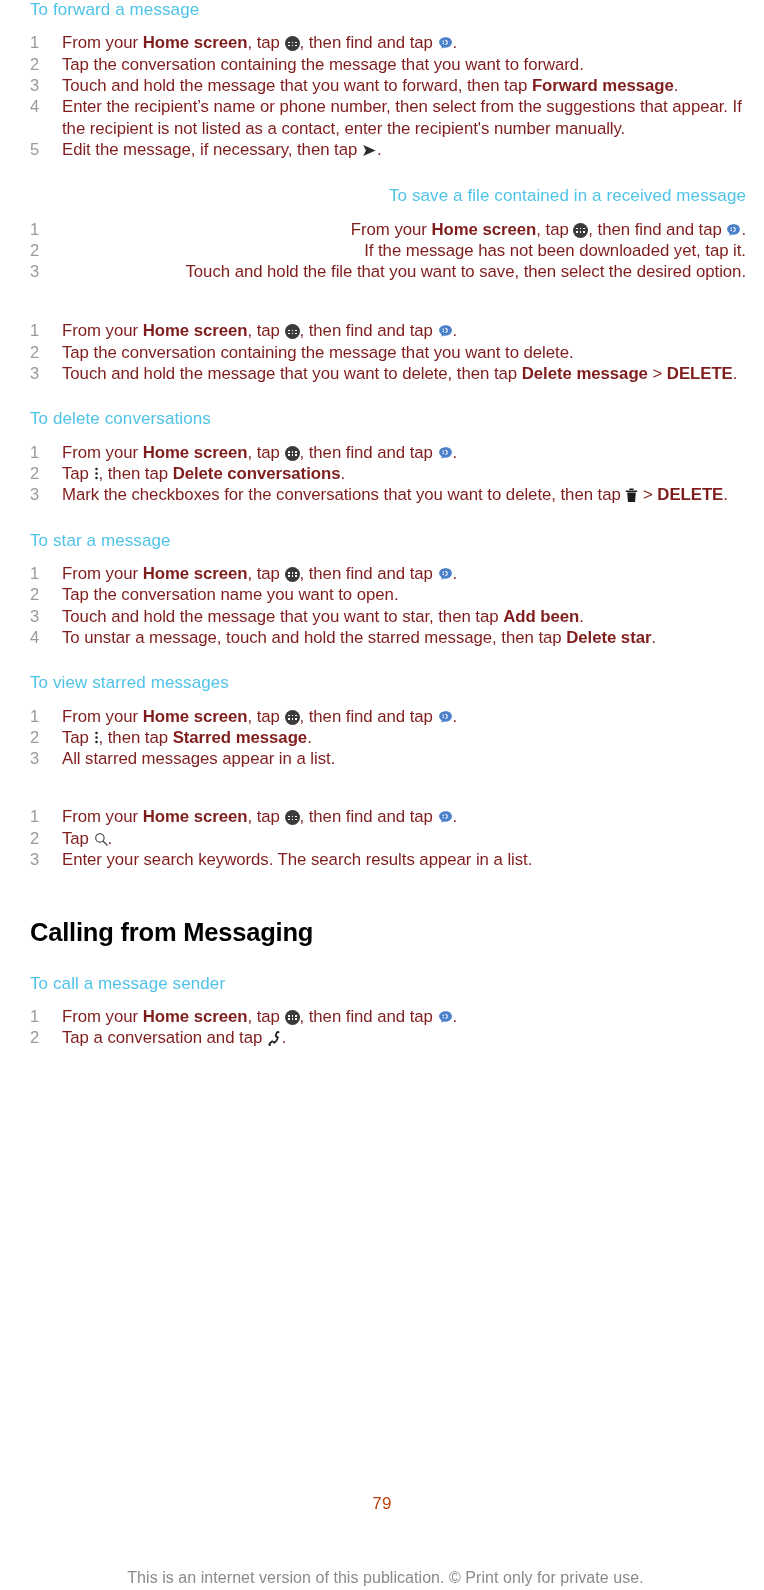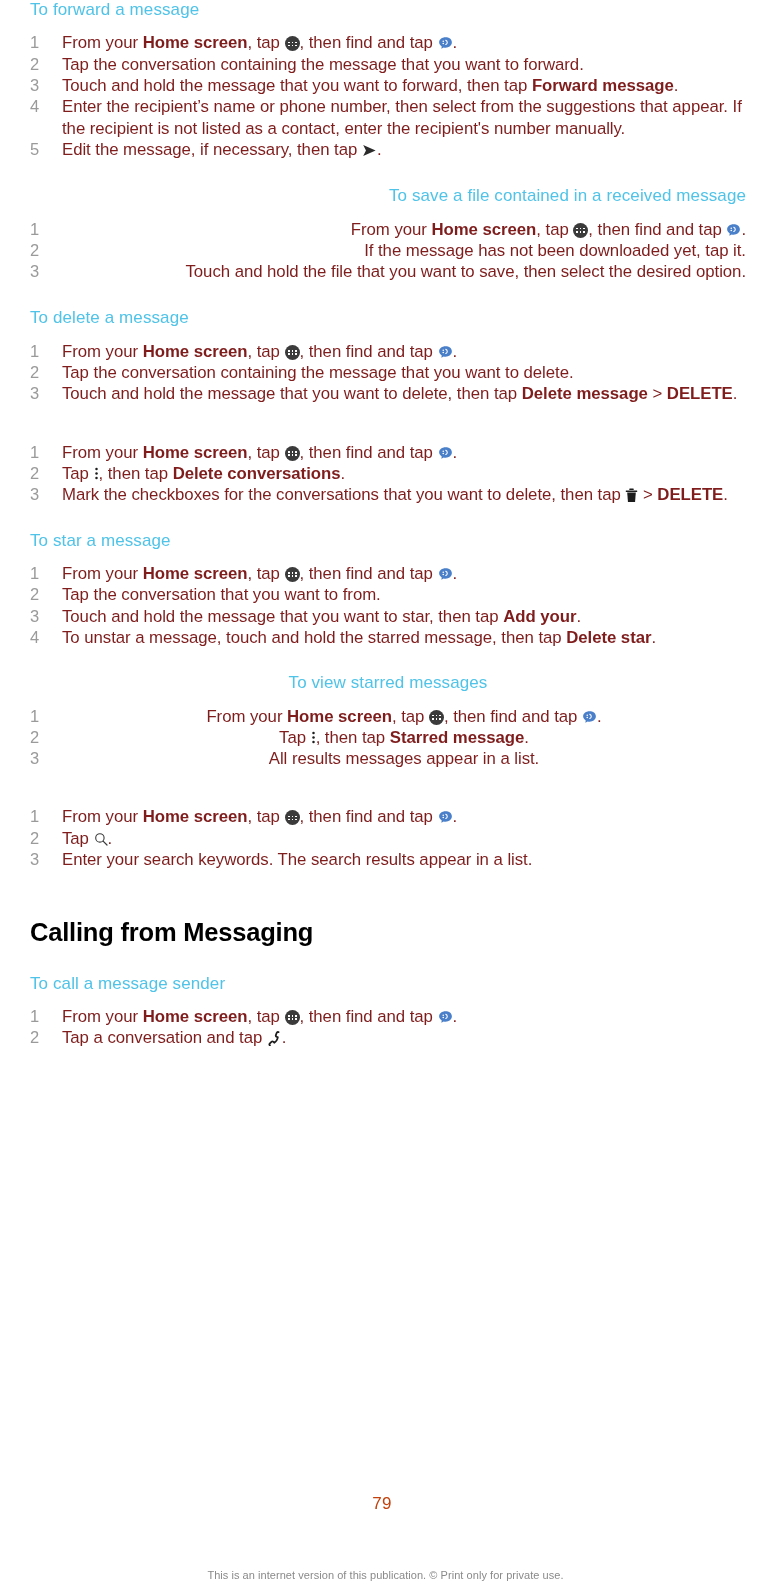--- a/index.html
+++ b/index.html
@@ -135,21 +135,21 @@
     color: #c2410c;
     font-size: 17px;
     letter-spacing: 0.3px;
   }
   .footer-note {
     position: absolute;
     left: 7px; right: 0;
     top: 1569px;
     text-align: center;
     color: #8a8a8a;
-    font-size: 11px;
+    font-size: 16px;
     letter-spacing: 0.05px;
   }
 </style>
 </head>
 <body>
 
 <div class="page">
   <div class="content">
 
     <div style="padding-top:0px;">
@@ -179,34 +179,34 @@
                 <circle cx="5.6" cy="8.0" r="0.85" fill="#ffffff"></circle>
                 <path d="M8.3 4.6 C10.4 5.6 10.4 8.0 8.3 9.1" stroke="#ffffff" stroke-width="1.15" fill="none" stroke-linecap="round"></path>
               </svg></span>.</li>
           <li>If the message has not been downloaded yet, tap it.</li>
           <li>Touch and hold the file that you want to save, then select the desired option.</li>
         </ol>
     </div>
 
 
     <div style="padding-top:26px;">
-      <h3 class="proc-title">To delete a message</h3>
       <ol class="steps" style="margin-top:12px;">
           <li>From your <b>Home screen</b>, tap <span class="ic ic-appdrawer"></span>, then find and tap <span class="ic ic-messaging"><svg viewBox="0 0 16 16" width="15" height="15">
                 <path d="M8 1.3C4.2 1.3 1.2 3.7 1.2 6.7c0 1.8 1.1 3.4 2.8 4.4l-.5 2.6 2.6-1.4c.6.13 1.25.2 1.9.2 3.8 0 6.8-2.4 6.8-5.8S11.8 1.3 8 1.3z" fill="#4a7fc9"></path>
                 <circle cx="5.6" cy="5.6" r="0.85" fill="#ffffff"></circle>
                 <circle cx="5.6" cy="8.0" r="0.85" fill="#ffffff"></circle>
                 <path d="M8.3 4.6 C10.4 5.6 10.4 8.0 8.3 9.1" stroke="#ffffff" stroke-width="1.15" fill="none" stroke-linecap="round"></path>
               </svg></span>.</li>
           <li>Tap the conversation containing the message that you want to delete.</li>
           <li>Touch and hold the message that you want to delete, then tap <b>Delete message</b> &gt; <b>DELETE</b>.</li>
         </ol>
     </div>
 
     <div style="padding-top:25px;">
+      <h3 class="proc-title">To delete conversations</h3>
       <ol class="steps" style="margin-top:12px;">
           <li>From your <b>Home screen</b>, tap <span class="ic ic-appdrawer"></span>, then find and tap <span class="ic ic-messaging"><svg viewBox="0 0 16 16" width="15" height="15">
                 <path d="M8 1.3C4.2 1.3 1.2 3.7 1.2 6.7c0 1.8 1.1 3.4 2.8 4.4l-.5 2.6 2.6-1.4c.6.13 1.25.2 1.9.2 3.8 0 6.8-2.4 6.8-5.8S11.8 1.3 8 1.3z" fill="#4a7fc9"></path>
                 <circle cx="5.6" cy="5.6" r="0.85" fill="#ffffff"></circle>
                 <circle cx="5.6" cy="8.0" r="0.85" fill="#ffffff"></circle>
                 <path d="M8.3 4.6 C10.4 5.6 10.4 8.0 8.3 9.1" stroke="#ffffff" stroke-width="1.15" fill="none" stroke-linecap="round"></path>
               </svg></span>.</li>
           <li>Tap <span class="ic ic-kebab"><svg viewBox="0 0 5 15" width="5" height="15">
                 <circle cx="2.5" cy="3.0" r="1.25" fill="#1c1c1c"></circle>
                 <circle cx="2.5" cy="7.5" r="1.25" fill="#1c1c1c"></circle>
@@ -222,41 +222,41 @@
 
     <div style="padding-top:25px;">
       <h3 class="proc-title">To star a message</h3>
       <ol class="steps" style="margin-top:12px;">
           <li>From your <b>Home screen</b>, tap <span class="ic ic-appdrawer"></span>, then find and tap <span class="ic ic-messaging"><svg viewBox="0 0 16 16" width="15" height="15">
                 <path d="M8 1.3C4.2 1.3 1.2 3.7 1.2 6.7c0 1.8 1.1 3.4 2.8 4.4l-.5 2.6 2.6-1.4c.6.13 1.25.2 1.9.2 3.8 0 6.8-2.4 6.8-5.8S11.8 1.3 8 1.3z" fill="#4a7fc9"></path>
                 <circle cx="5.6" cy="5.6" r="0.85" fill="#ffffff"></circle>
                 <circle cx="5.6" cy="8.0" r="0.85" fill="#ffffff"></circle>
                 <path d="M8.3 4.6 C10.4 5.6 10.4 8.0 8.3 9.1" stroke="#ffffff" stroke-width="1.15" fill="none" stroke-linecap="round"></path>
               </svg></span>.</li>
-          <li>Tap the conversation that you want to from.</li>
-          <li>Touch and hold the message that you want to star, then tap <b>Add your</b>.</li>
+          <li>Tap the conversation name you want to open.</li>
+          <li>Touch and hold the message that you want to star, then tap <b>Add been</b>.</li>
           <li>To unstar a message, touch and hold the starred message, then tap <b>Delete star</b>.</li>
         </ol>
     </div>
 
-    <div style="padding-top:25px;text-align:center;">
+    <div style="padding-top:25px;">
       <h3 class="proc-title">To view starred messages</h3>
       <ol class="steps" style="margin-top:12px;">
           <li>From your <b>Home screen</b>, tap <span class="ic ic-appdrawer"></span>, then find and tap <span class="ic ic-messaging"><svg viewBox="0 0 16 16" width="15" height="15">
                 <path d="M8 1.3C4.2 1.3 1.2 3.7 1.2 6.7c0 1.8 1.1 3.4 2.8 4.4l-.5 2.6 2.6-1.4c.6.13 1.25.2 1.9.2 3.8 0 6.8-2.4 6.8-5.8S11.8 1.3 8 1.3z" fill="#4a7fc9"></path>
                 <circle cx="5.6" cy="5.6" r="0.85" fill="#ffffff"></circle>
                 <circle cx="5.6" cy="8.0" r="0.85" fill="#ffffff"></circle>
                 <path d="M8.3 4.6 C10.4 5.6 10.4 8.0 8.3 9.1" stroke="#ffffff" stroke-width="1.15" fill="none" stroke-linecap="round"></path>
               </svg></span>.</li>
           <li>Tap <span class="ic ic-kebab"><svg viewBox="0 0 5 15" width="5" height="15">
                 <circle cx="2.5" cy="3.0" r="1.25" fill="#1c1c1c"></circle>
                 <circle cx="2.5" cy="7.5" r="1.25" fill="#1c1c1c"></circle>
                 <circle cx="2.5" cy="12.0" r="1.25" fill="#1c1c1c"></circle>
               </svg></span>, then tap <b>Starred message</b>.</li>
-          <li>All results messages appear in a list.</li>
+          <li>All starred messages appear in a list.</li>
         </ol>
     </div>
 
     <div style="padding-top:25px;">
       <ol class="steps" style="margin-top:12px;">
           <li>From your <b>Home screen</b>, tap <span class="ic ic-appdrawer"></span>, then find and tap <span class="ic ic-messaging"><svg viewBox="0 0 16 16" width="15" height="15">
                 <path d="M8 1.3C4.2 1.3 1.2 3.7 1.2 6.7c0 1.8 1.1 3.4 2.8 4.4l-.5 2.6 2.6-1.4c.6.13 1.25.2 1.9.2 3.8 0 6.8-2.4 6.8-5.8S11.8 1.3 8 1.3z" fill="#4a7fc9"></path>
                 <circle cx="5.6" cy="5.6" r="0.85" fill="#ffffff"></circle>
                 <circle cx="5.6" cy="8.0" r="0.85" fill="#ffffff"></circle>
                 <path d="M8.3 4.6 C10.4 5.6 10.4 8.0 8.3 9.1" stroke="#ffffff" stroke-width="1.15" fill="none" stroke-linecap="round"></path>

